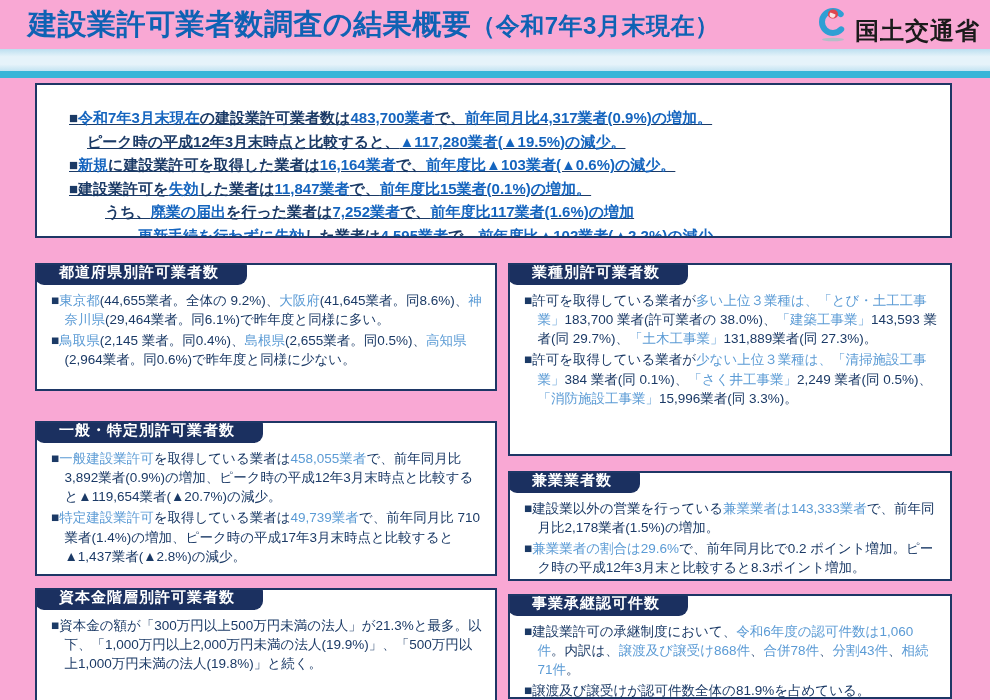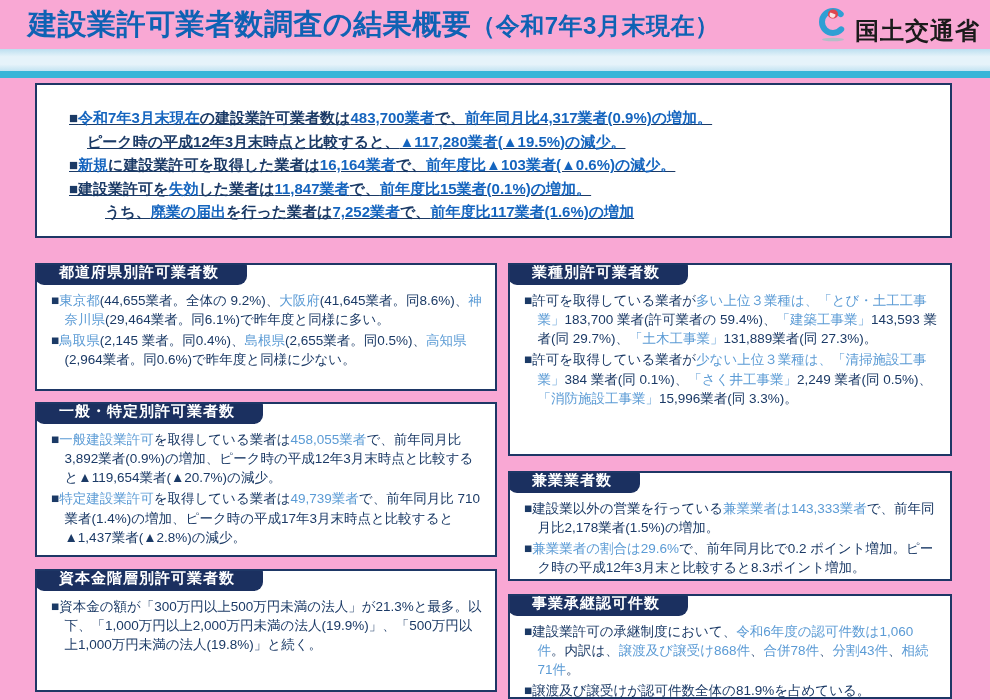--- a/index.html
+++ b/index.html
@@ -32,21 +32,21 @@
   .top-box{margin:5px 38px 0 35px;height:155px;}
   .top-box .content{padding:22px 10px 4px 32px;font-size:15px;font-weight:bold;line-height:1.44;text-decoration:underline;}
 
   .cols{display:flex;gap:11px;margin:25px 38px 0 35px;align-items:flex-start;}
   .col-left{width:462px;flex:none;display:flex;flex-direction:column;}
   .col-right{flex:1;display:flex;flex-direction:column;}
   .col-box{font-size:13.5px;line-height:1.42;}
   .col-box .content{padding:26px 10px 4px 14px;}
 
   .box-prefecture{height:128px;}
-  .box-general{margin-top:11px;height:155px;}
+  .box-general{margin-top:30px;height:155px;}
   .box-capital{margin-top:12px;height:123px;}
   .box-industry{height:193px;}
   .box-side{margin-top:15px;height:110px;}
   .box-succession{margin-top:13px;height:105px;}
 
   
   p.seg{margin:0 0 2px 0;}
   .ind0{padding-left:1em;text-indent:-1em;}
   .ind1{padding-left:1.2em;}
   .ind2{padding-left:2.4em;}
@@ -79,20 +79,21 @@
   <div class="band-light"></div>
   <div class="band-cyan"></div>
 
   <section class="box top-box">
     <div class="content">
       <p class="seg ind0"><span>■</span><span class="seg-em">令和7年3月末現在</span><span>の建設業許可業者数は</span><span class="seg-em">483,700業者</span><span>で、</span><span class="seg-em">前年同月比4,317業者(0.9%)の増加。</span></p>
       <p class="seg ind1"><span>ピーク時の平成12年3月末時点と比較すると、</span><span class="seg-em">▲117,280業者(▲19.5%)の減少。</span></p>
       <p class="seg ind0"><span>■</span><span class="seg-em">新規</span><span>に建設業許可を取得した業者は</span><span class="seg-em">16,164業者</span><span>で、</span><span class="seg-em">前年度比▲103業者(▲0.6%)の減少。</span></p>
       <p class="seg ind0"><span>■建設業許可を</span><span class="seg-em">失効</span><span>した業者は</span><span class="seg-em">11,847業者</span><span>で、</span><span class="seg-em">前年度比15業者(0.1%)の増加。</span></p>
       <p class="seg ind2"><span>うち、</span><span class="seg-em">廃業の届出</span><span>を行った業者は</span><span class="seg-em">7,252業者</span><span>で、</span><span class="seg-em">前年度比117業者(1.6%)の増加</span></p>
+      <p class="seg ind3"><span class="seg-em">更新手続を行わずに失効</span><span>した業者は</span><span class="seg-em">4,595業者</span><span>で、</span><span class="seg-em">前年度比▲102業者(▲2.2%)の減少</span></p>
     </div>
   </section>
 
   <div class="cols">
 
     <div class="col-left">
 
       <section class="box col-box box-prefecture">
         <div class="pill">都道府県別許可業者数</div>
         <div class="content">
@@ -116,21 +117,21 @@
         </div>
       </section>
 
     </div>
 
     <div class="col-right">
 
       <section class="box col-box box-industry">
         <div class="pill">業種別許可業者数</div>
         <div class="content">
-          <p class="seg ind0"><span>■許可を取得している業者が</span><span class="seg-hl">多い上位３業種は、「とび・土工工事業」</span><span>183,700 業者(許可業者の 59.4%)、</span><span class="seg-hl">「建築工事業」</span><span>143,593 業者(同 29.7%)、</span><span class="seg-hl">「土木工事業」</span><span>131,889業者(同 27.3%)。</span></p>
+          <p class="seg ind0"><span>■許可を取得している業者が</span><span class="seg-hl">多い上位３業種は、「とび・土工工事業」</span><span>183,700 業者(許可業者の 38.0%)、</span><span class="seg-hl">「建築工事業」</span><span>143,593 業者(同 29.7%)、</span><span class="seg-hl">「土木工事業」</span><span>131,889業者(同 27.3%)。</span></p>
           <p class="seg ind0"><span>■許可を取得している業者が</span><span class="seg-hl">少ない上位３業種は、「清掃施設工事業」</span><span>384 業者(同 0.1%)、</span><span class="seg-hl">「さく井工事業」</span><span>2,249 業者(同 0.5%)、</span><span class="seg-hl">「消防施設工事業」</span><span>15,996業者(同 3.3%)。</span></p>
         </div>
       </section>
 
       <section class="box col-box box-side">
         <div class="pill">兼業業者数</div>
         <div class="content">
           <p class="seg ind0"><span>■建設業以外の営業を行っている</span><span class="seg-hl">兼業業者は143,333業者</span><span>で、前年同月比2,178業者(1.5%)の増加。</span></p>
           <p class="seg ind0"><span>■</span><span class="seg-hl">兼業業者の割合は29.6%</span><span>で、前年同月比で0.2 ポイント増加。ピーク時の平成12年3月末と比較すると8.3ポイント増加。</span></p>
         </div>

